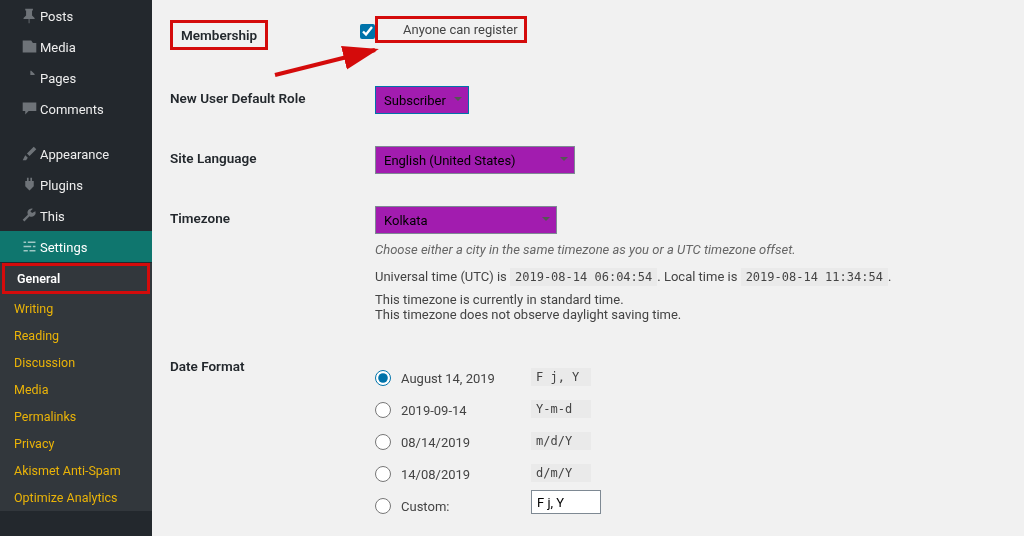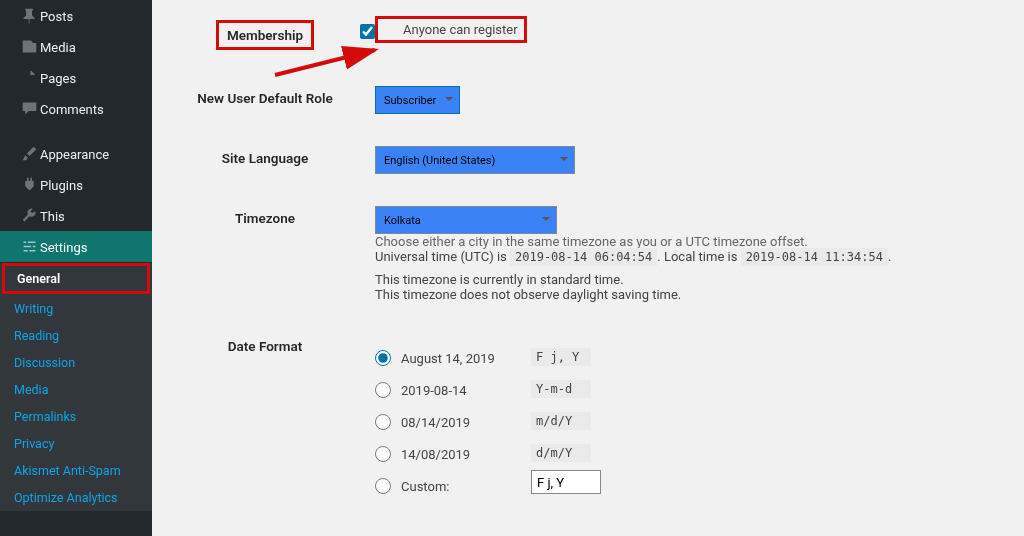--- a/index.html
+++ b/index.html
@@ -5,34 +5,34 @@
   *{box-sizing:border-box;margin:0;padding:0;font-family:-apple-system,BlinkMacSystemFont,"Segoe UI",Roboto,sans-serif}
   body{background:#f1f1f1;width:1024px;height:536px;overflow:hidden;position:relative}
   .sidebar{width:152px;height:100%;background:#23282d;float:left;font-size:13px;color:#eee}
   .side-item{display:flex;align-items:flex-end;padding:7px 0 7px 18px;cursor:pointer;color:#eee}
   .side-item .icon{width:22px;display:inline-flex;justify-content:center;opacity:.6}
   .side-item .icon svg{width:17px;height:17px;fill:#a0a5aa}
   .side-item.active{background:#0f766e;color:#fff}
   .side-item.active .icon svg{fill:#fff}
   .side-item.active::after{content:"";position:absolute;left:152px;margin-top:0;transform:translateY(0);border:8px solid transparent;border-right-color:#f1f1f1}
   .submenu{background:#32373c}
-  .sub-item{padding:6px 8px 6px 14px;color:#0ea5e9;cursor:pointer;font-size:12.5px}
+  .sub-item{padding:6px 8px 6px 14px;color:#eab308;cursor:pointer;font-size:12.5px}
   .sub-item.current{color:#fff;font-weight:600}
   .content{margin-left:152px;padding:0 18px;color:#444;font-size:13px}
   .form-table{width:100%;border-collapse:collapse}
-  .form-table th{text-align:center;vertical-align:top;font-weight:600;font-size:13.5px;color:#23282d;width:200px;padding:20px 10px 20px 0}
+  .form-table th{text-align:left;vertical-align:top;font-weight:600;font-size:13.5px;color:#23282d;width:200px;padding:20px 10px 20px 0}
   .form-table td{vertical-align:top;padding:16px 5px}
   .redbox{border:3px solid #d40b0b;display:inline-block;padding:4px 8px}
   .chk{vertical-align:middle}
-  select.select{background:#3b82f6;border:1px solid #7e8993;height:28px;font-size:11px;padding:0 22px 0 8px;position:relative;appearance:none;-webkit-appearance:none}
+  select.select{background:#a21caf;border:1px solid #7e8993;height:28px;font-size:13px;padding:0 22px 0 8px;position:relative;appearance:none;-webkit-appearance:none}
   select.select.blue{border:1px solid #0073aa}
   .sel-wrap{position:relative;display:inline-block}
   .sel-wrap::after{content:"";position:absolute;right:7px;top:11px;border:4px solid transparent;border-top-color:#555;pointer-events:none}
-  .desc{color:#666;font-size:13px;margin-top:0}
-  .info{color:#444;font-size:13px;}
+  .desc{color:#666;font-size:13px;font-style:italic;margin-top:8px}
+  .info{color:#444;font-size:13px;margin-top:12px}
   code{background:#eaeaea;font-family:Consolas,monospace;font-size:12px;padding:2px 5px}
   .radio-row{display:flex;align-items:flex-end;height:32px}
   .radio-row input[type=radio]{width:16px;height:16px;margin-right:10px}
   .radio-row .lbl{width:130px;font-size:13px;color:#444}
   .radio-row code.fmt{width:60px;text-align:left;display:inline-block;font-size:12px}
   .radio-row input.custom{height:24px;width:70px;font-size:13px;padding:0 5px;border:1px solid #7e8993}
   .red-highlight{border:3px solid #d40b0b}
   
   .anno-arrow{position:absolute;left:270px;top:40px;pointer-events:none}
 </style>
@@ -157,21 +157,21 @@
   <tr>
     <th><span>Date Format</span></th>
     <td id="df-cell">
             <label class="radio-row">
               <input type="radio" name="df" checked="" style="accent-color: rgb(0, 115, 170);">
               <span class="lbl">August 14, 2019</span>
               <code class="fmt">F j, Y</code>
             </label>
             <label class="radio-row">
               <input type="radio" name="df" style="accent-color: rgb(0, 115, 170);">
-              <span class="lbl">2019-08-14</span>
+              <span class="lbl">2019-09-14</span>
               <code class="fmt">Y-m-d</code>
             </label>
             <label class="radio-row">
               <input type="radio" name="df" style="accent-color: rgb(0, 115, 170);">
               <span class="lbl">08/14/2019</span>
               <code class="fmt">m/d/Y</code>
             </label>
             <label class="radio-row">
               <input type="radio" name="df" style="accent-color: rgb(0, 115, 170);">
               <span class="lbl">14/08/2019</span>

